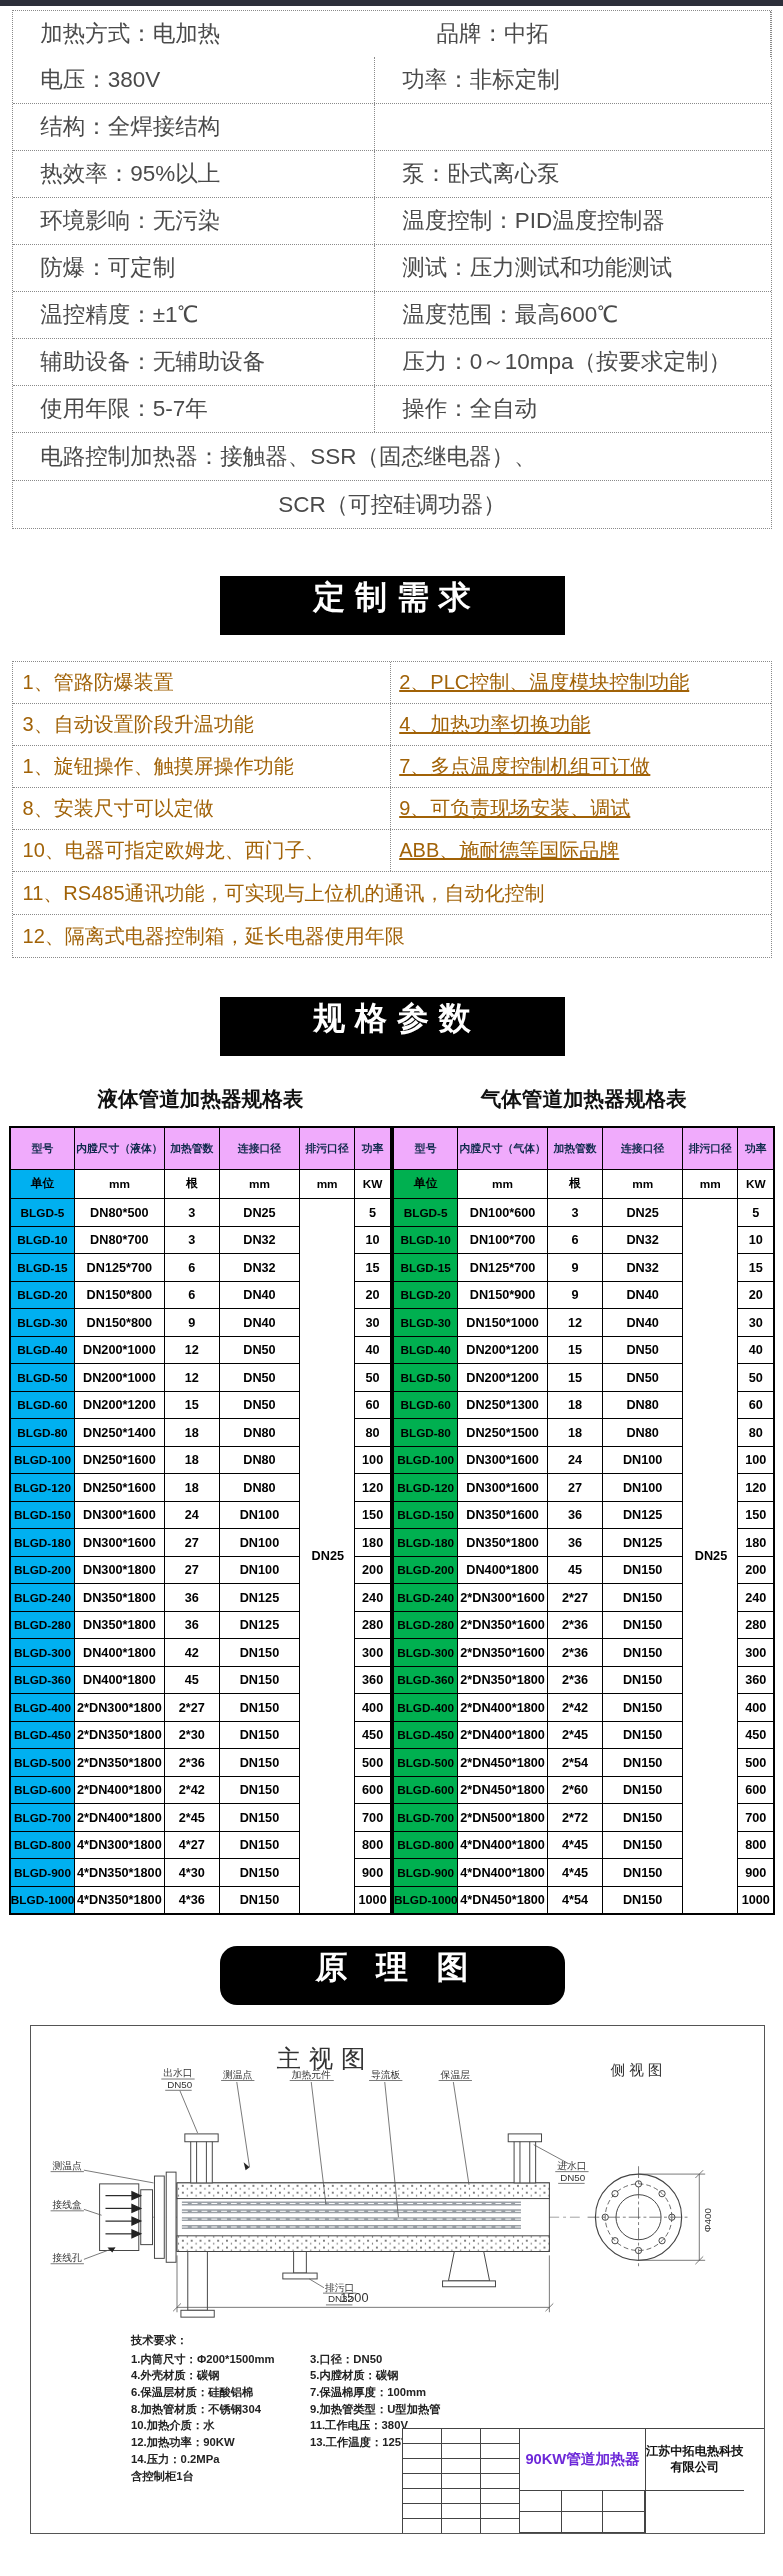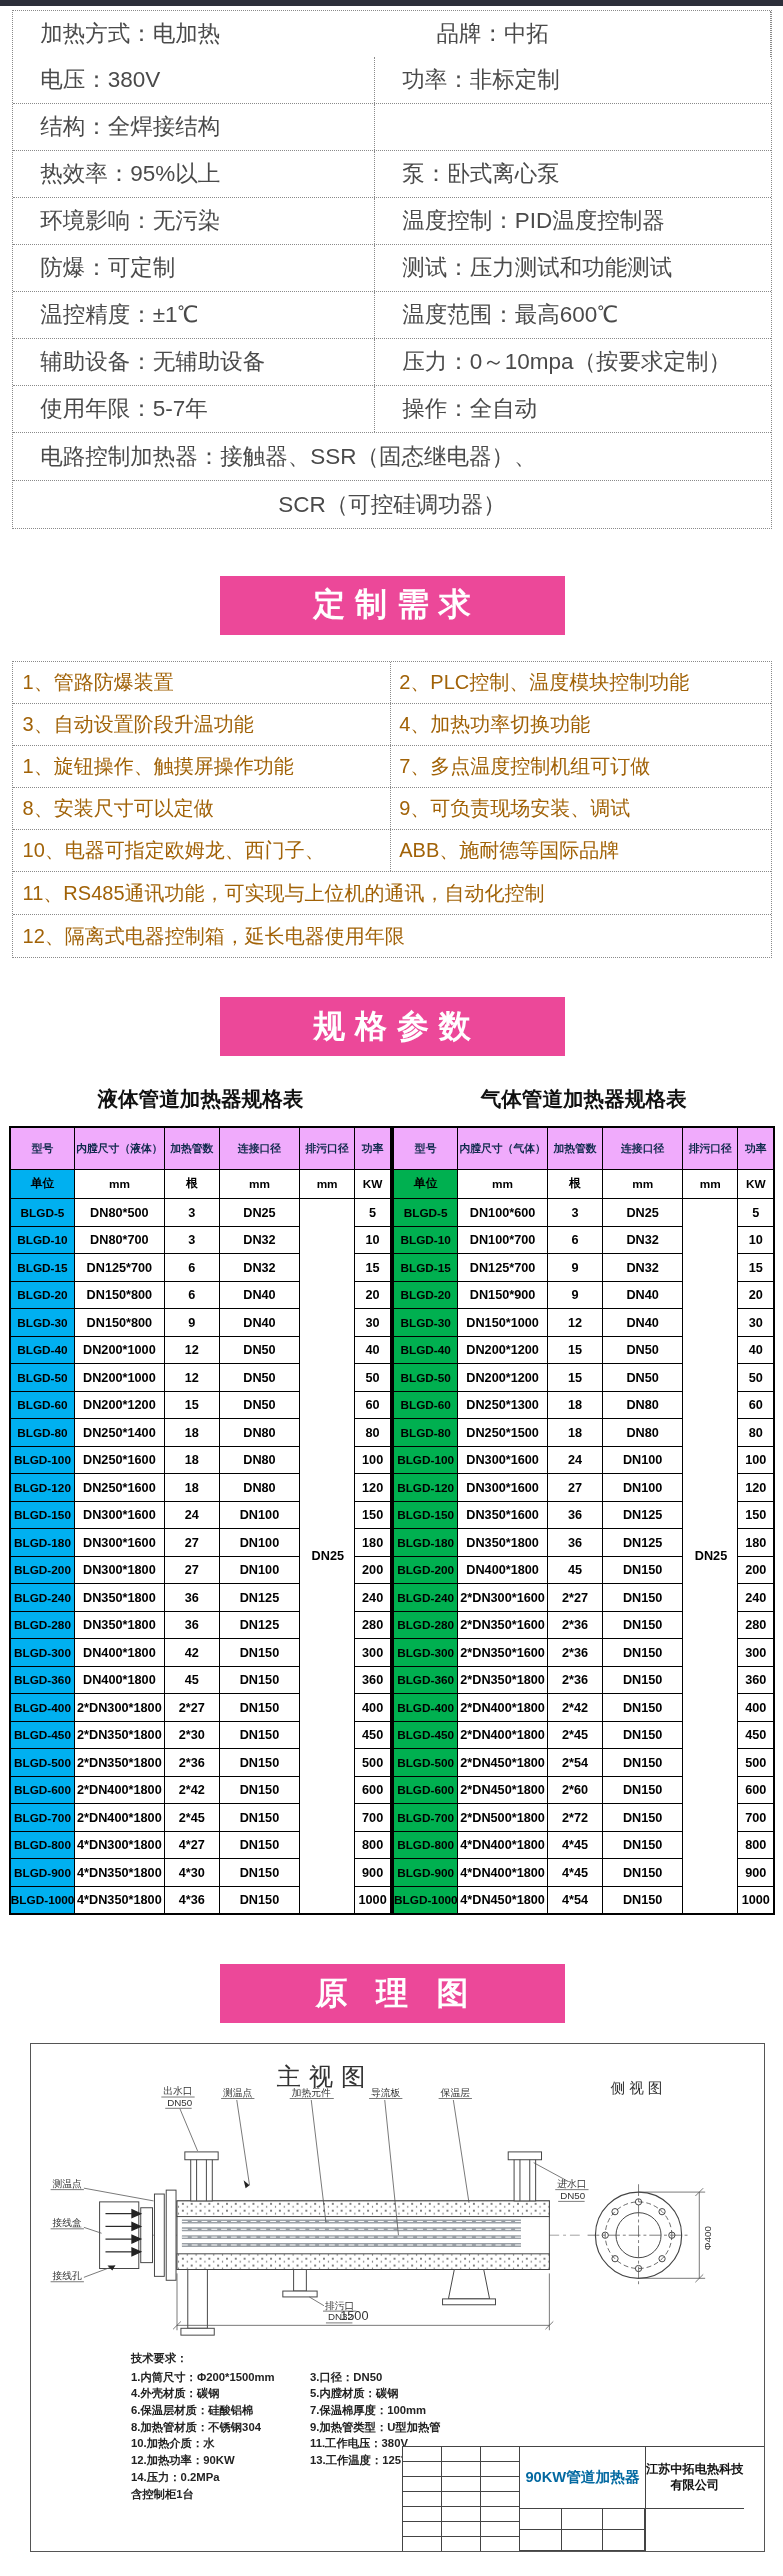--- a/index.html
+++ b/index.html
@@ -11,31 +11,31 @@
   .top-specs{margin:3.9px 11.8px 0;border:1px dotted #8a8a8a;color:#4a4a4a;font-size:22.5px;font-weight:500;}
   .spec-row{display:flex;border-bottom:1px dotted #8a8a8a;min-height:46px;align-items:stretch;}
   .top-specs .rows-host .spec-row:first-of-type{border-bottom:none;}
   .spec-cell{display:flex;align-items:center;padding-left:27.4px;}
   .spec-left{width:44%;border-right:1px dotted #8a8a8a;}
   .spec-right{flex:1;}
   .spec-full{min-height:47px;display:flex;align-items:center;border-bottom:1px dotted #8a8a8a;padding-left:27.4px;}
   .spec-full.centered{justify-content:center;padding-left:0;border-bottom:none;}
 
   
-  .banner{width:345px;height:59px;margin:0 auto;background:#ec4899;color:#fff;display:flex;align-items:center;justify-content:center;font-size:32px;font-weight:700;letter-spacing:9.8px;}
+  .banner{width:345px;height:59px;margin:0 auto;background:#000000;color:#fff;display:flex;justify-content:center;font-size:32px;font-weight:700;letter-spacing:9.8px;}
   .banner span{padding-left:9.8px;}
   .banner.custom{margin-top:47px;}
   .banner.specs{margin-top:39px;}
-  .banner.principle{margin-top:49px;}
+  .banner.principle{margin-top:31px;border-radius:17px;}
 
   
   .req-box{margin:26.5px 11.8px 0;border:1px dotted #8a8a8a;color:#a16207;font-size:20px;font-weight:500;}
   .req-row{display:flex;border-bottom:1px dotted #8a8a8a;min-height:41px;align-items:stretch;}
   .req-left{width:48.5%;padding-left:9.8px;border-right:1px dotted #8a8a8a;display:flex;align-items:center;}
-  .req-right{flex:1;padding-left:7.8px;display:flex;align-items:center;}
+  .req-right{flex:1;padding-left:7.8px;display:flex;align-items:center;text-decoration:underline;}
   .req-full{min-height:42px;display:flex;align-items:center;padding-left:9.8px;border-bottom:1px dotted #8a8a8a;}
   .req-full.last{border-bottom:none;}
 
   
   .tables-row{display:flex;justify-content:space-between;padding:0 8.8px;margin-top:29px;}
   .tbl-block{width:384px;}
   .tbl-title{text-align:center;font-size:20.6px;font-weight:700;color:#111;margin-bottom:13.7px;height:27.4px;}
   .table-wrap{position:relative;}
   .spec-table{width:100%;border-collapse:collapse;table-layout:fixed;border:2px solid #000;}
   .spec-table td{border:1px solid #000;text-align:center;vertical-align:middle;font-weight:700;font-size:12.7px;height:26.5px;padding:0;overflow:hidden;white-space:nowrap;color:#000;background:#fff;}
@@ -55,21 +55,21 @@
   .tech-notes{position:absolute;left:100px;top:306px;width:392px;color:#222;font-size:11.3px;font-weight:700;line-height:16.7px;}
   .tech-title{margin-bottom:2px;}
   .tech-grid{display:grid;grid-template-columns:179px 1fr;}
   .title-block{position:absolute;right:0;bottom:0;width:361px;height:104px;border-top:1.5px solid #444;border-left:1.5px solid #444;display:flex;background:#fff;}
   .tb-left{width:116px;border-right:1px solid #444;display:flex;flex-direction:column;}
   .tb-left .r{flex:1;border-bottom:1px solid #444;display:flex;}
   .tb-left .r:last-child{border-bottom:none;}
   .tb-left .c{flex:1;border-right:1px solid #444;}
   .tb-left .c:last-child{border-right:none;}
   .tb-mid{width:125px;border-right:1px solid #444;display:flex;flex-direction:column;}
-  .tb-product{height:61px;display:flex;align-items:center;justify-content:center;font-size:14.7px;font-weight:700;border-bottom:1px solid #444;color:#0369a1;}
+  .tb-product{height:61px;display:flex;align-items:center;justify-content:center;font-size:14.7px;font-weight:700;border-bottom:1px solid #444;color:#6d28d9;}
   .tb-mid-grid{flex:1;display:grid;grid-template-columns:1fr 1fr 1fr;grid-template-rows:1fr 1fr;}
   .tb-mid-grid div{border-right:1px solid #444;border-bottom:1px solid #444;}
   .tb-right{flex:1;display:flex;}
   .tb-company{height:61px;display:flex;flex-direction:column;align-items:center;justify-content:center;font-size:12.2px;font-weight:700;border-bottom:1px solid #444;line-height:16.7px;color:#111;text-align:center;}
   .tb-right-bottom{flex:1;}
   svg text{fill:#333;}
 </style>
 </head>
 <body>
 

